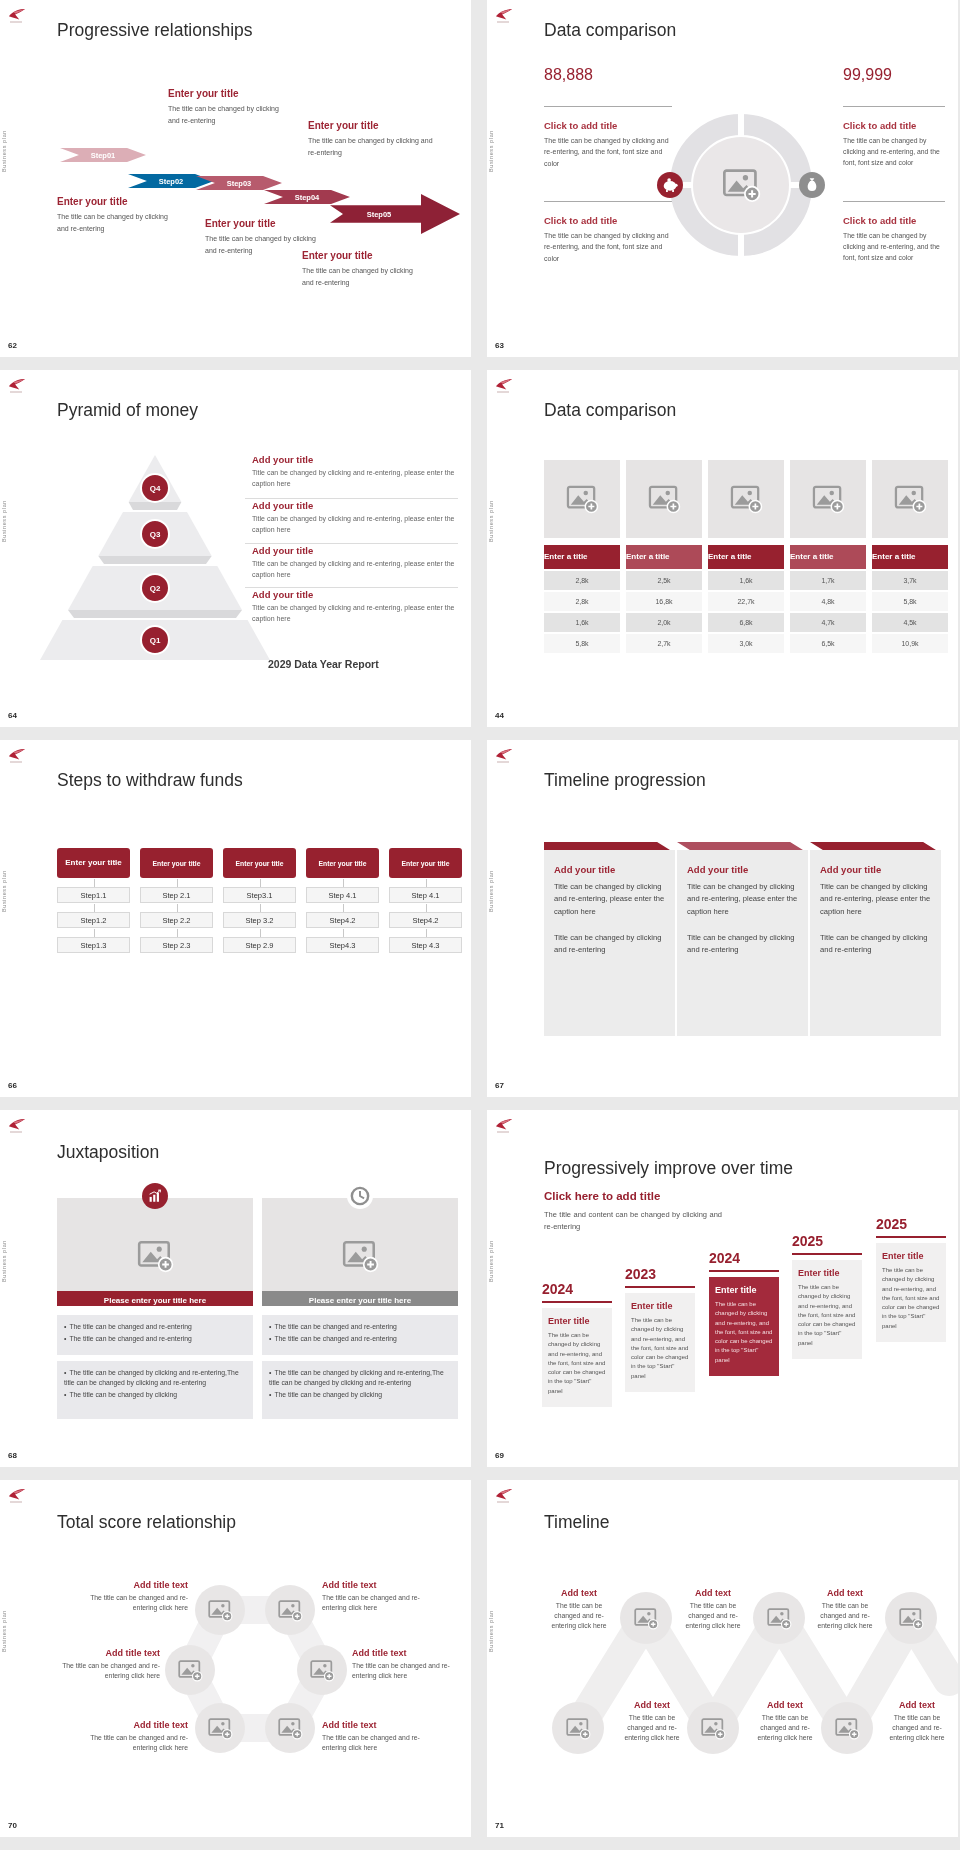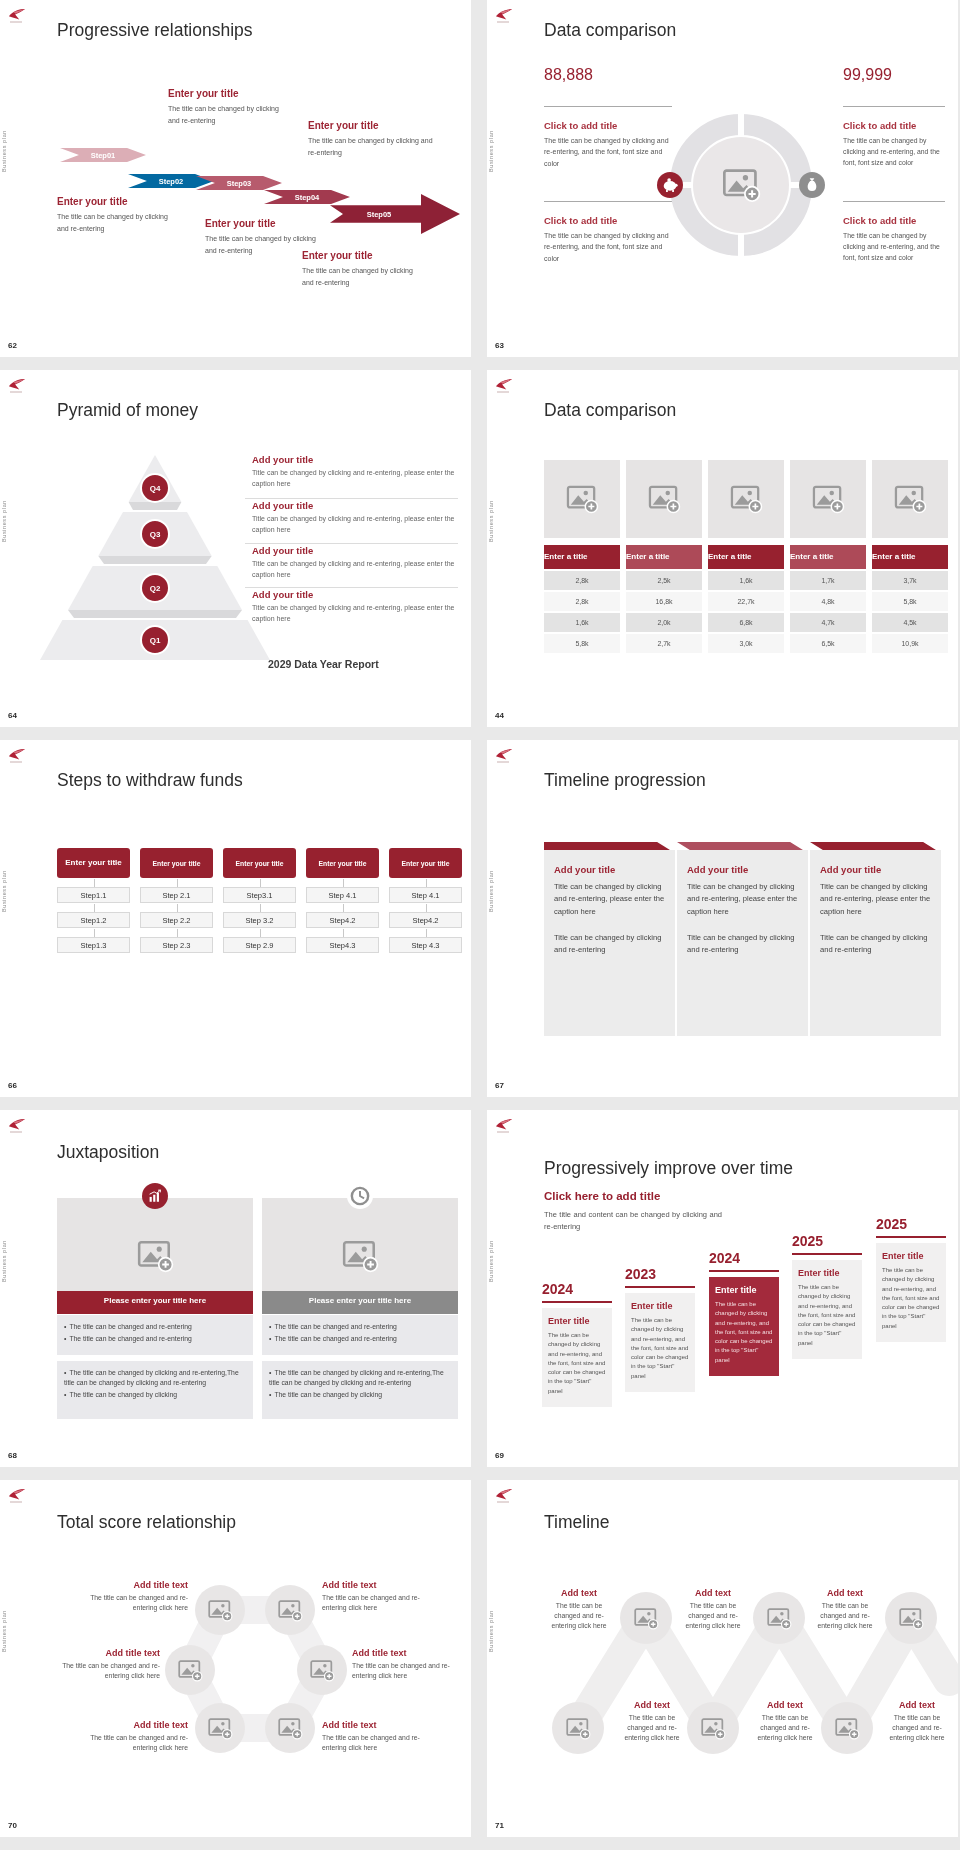--- a/index.html
+++ b/index.html
@@ -57,21 +57,21 @@
   
   .tarr{position:absolute;top:102px;width:130px;height:21px;display:flex;align-items:center;justify-content:center;
         color:#fff;font-weight:bold;font-size:9px;
         clip-path:polygon(0 0,87% 0,100% 50%,87% 100%,0 100%,13% 50%);}
   .tarr.first{clip-path:polygon(0 0,87% 0,100% 50%,87% 100%,0 100%);}
   .tcard{position:absolute;top:110px;width:131px;height:186px;background:#ececec;box-sizing:border-box;padding:14px 10px;}
   .tct{font-size:9.5px;font-weight:bold;color:#9c2433;margin-bottom:6px;}
   .tcc{font-size:7.6px;color:#444;line-height:1.62;}
   
   .panel-img{position:absolute;width:196px;height:93px;background:#e6e4e4;display:flex;align-items:flex-end;justify-content:center;padding-bottom:18px;box-sizing:border-box;}
-  .pbar{position:absolute;width:196px;height:23px;line-height:19px;text-align:center;color:#fff;font-weight:bold;font-size:8px;}
+  .pbar{position:absolute;width:196px;height:15px;line-height:19px;text-align:center;color:#fff;font-weight:bold;font-size:8px;}
   .pbox{position:absolute;width:196px;background:#e9e9ec;box-sizing:border-box;padding:5px 7px;}
   .bl{font-size:6.8px;color:#444;line-height:1.5;margin:2px 0;}
   .bl::before{content:"\2022";margin-right:3px;color:#444;}
   .circ-ic{position:absolute;width:26px;height:26px;border-radius:50%;display:flex;align-items:center;justify-content:center;}
   
   .yr{position:absolute;width:70px;font-size:14px;font-weight:bold;color:#97202f;}
   .yrln{position:absolute;width:70px;height:2px;background:#97202f;}
   .ycard{position:absolute;width:70px;height:99px;background:#f1f0f0;box-sizing:border-box;padding:8px 6px;}
   .ycard.hot{background:#a32a3c;}
   .yct{font-size:9px;font-weight:bold;color:#9c2433;margin-bottom:5px;}

